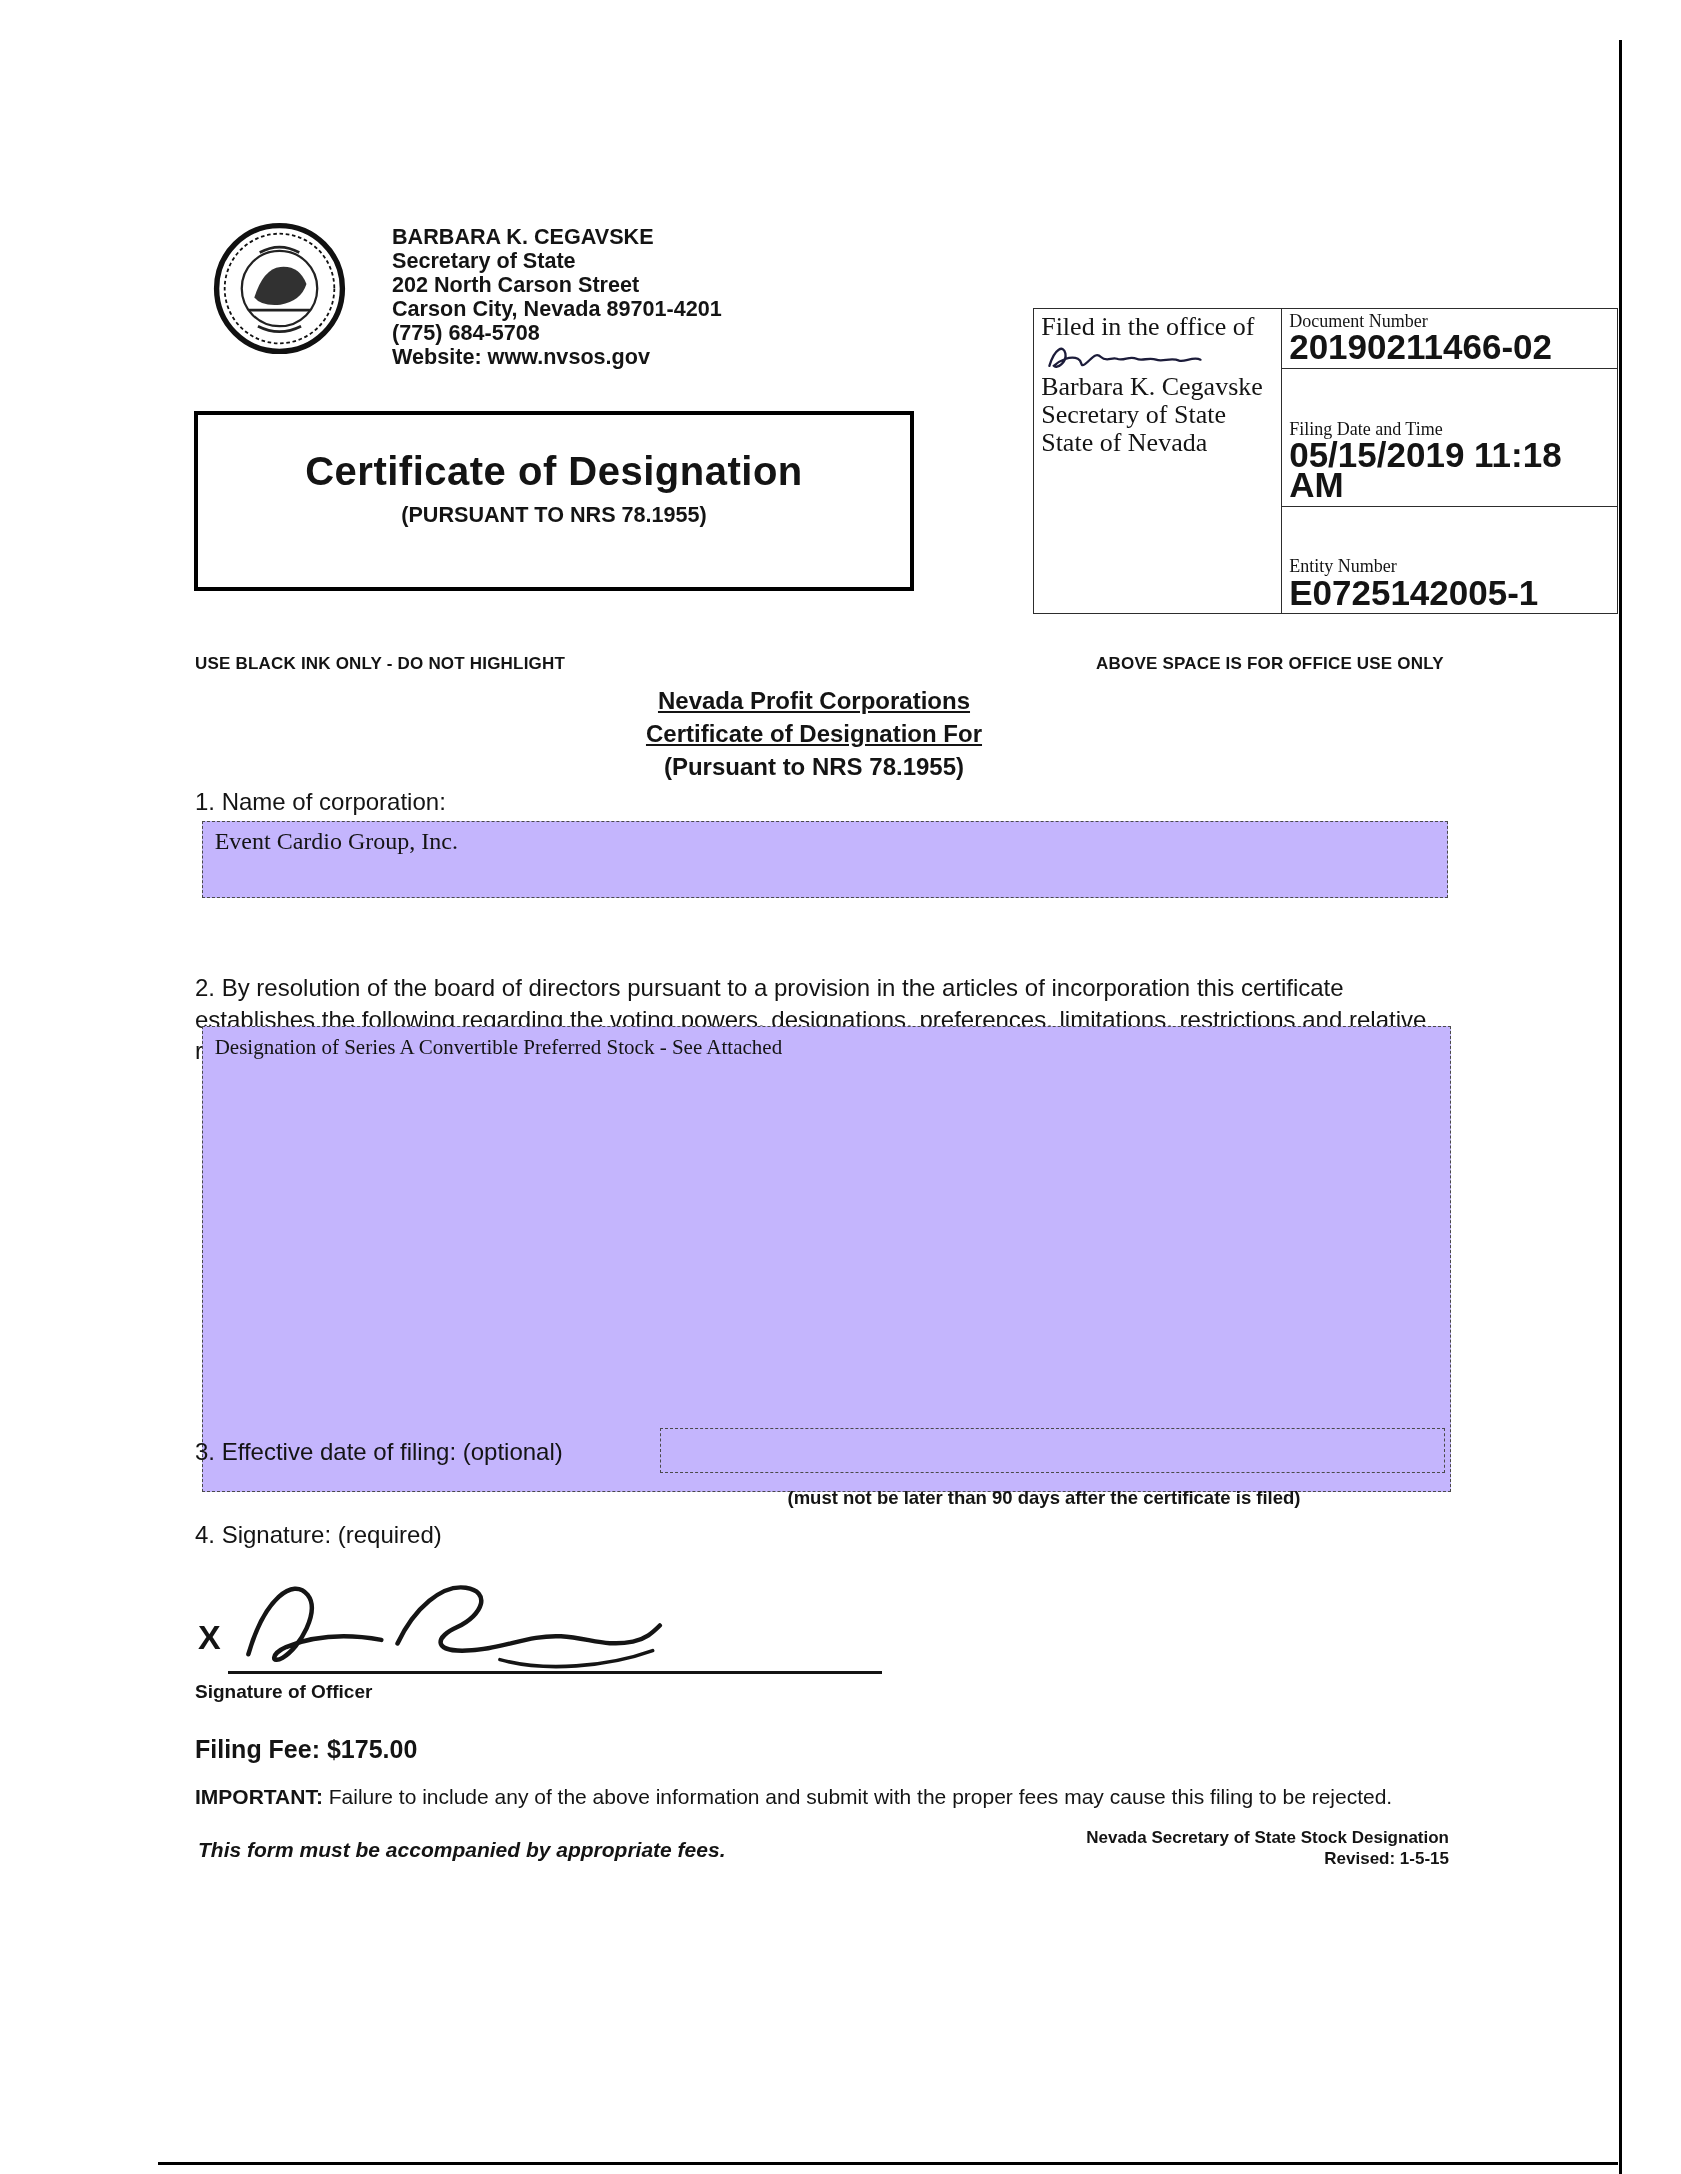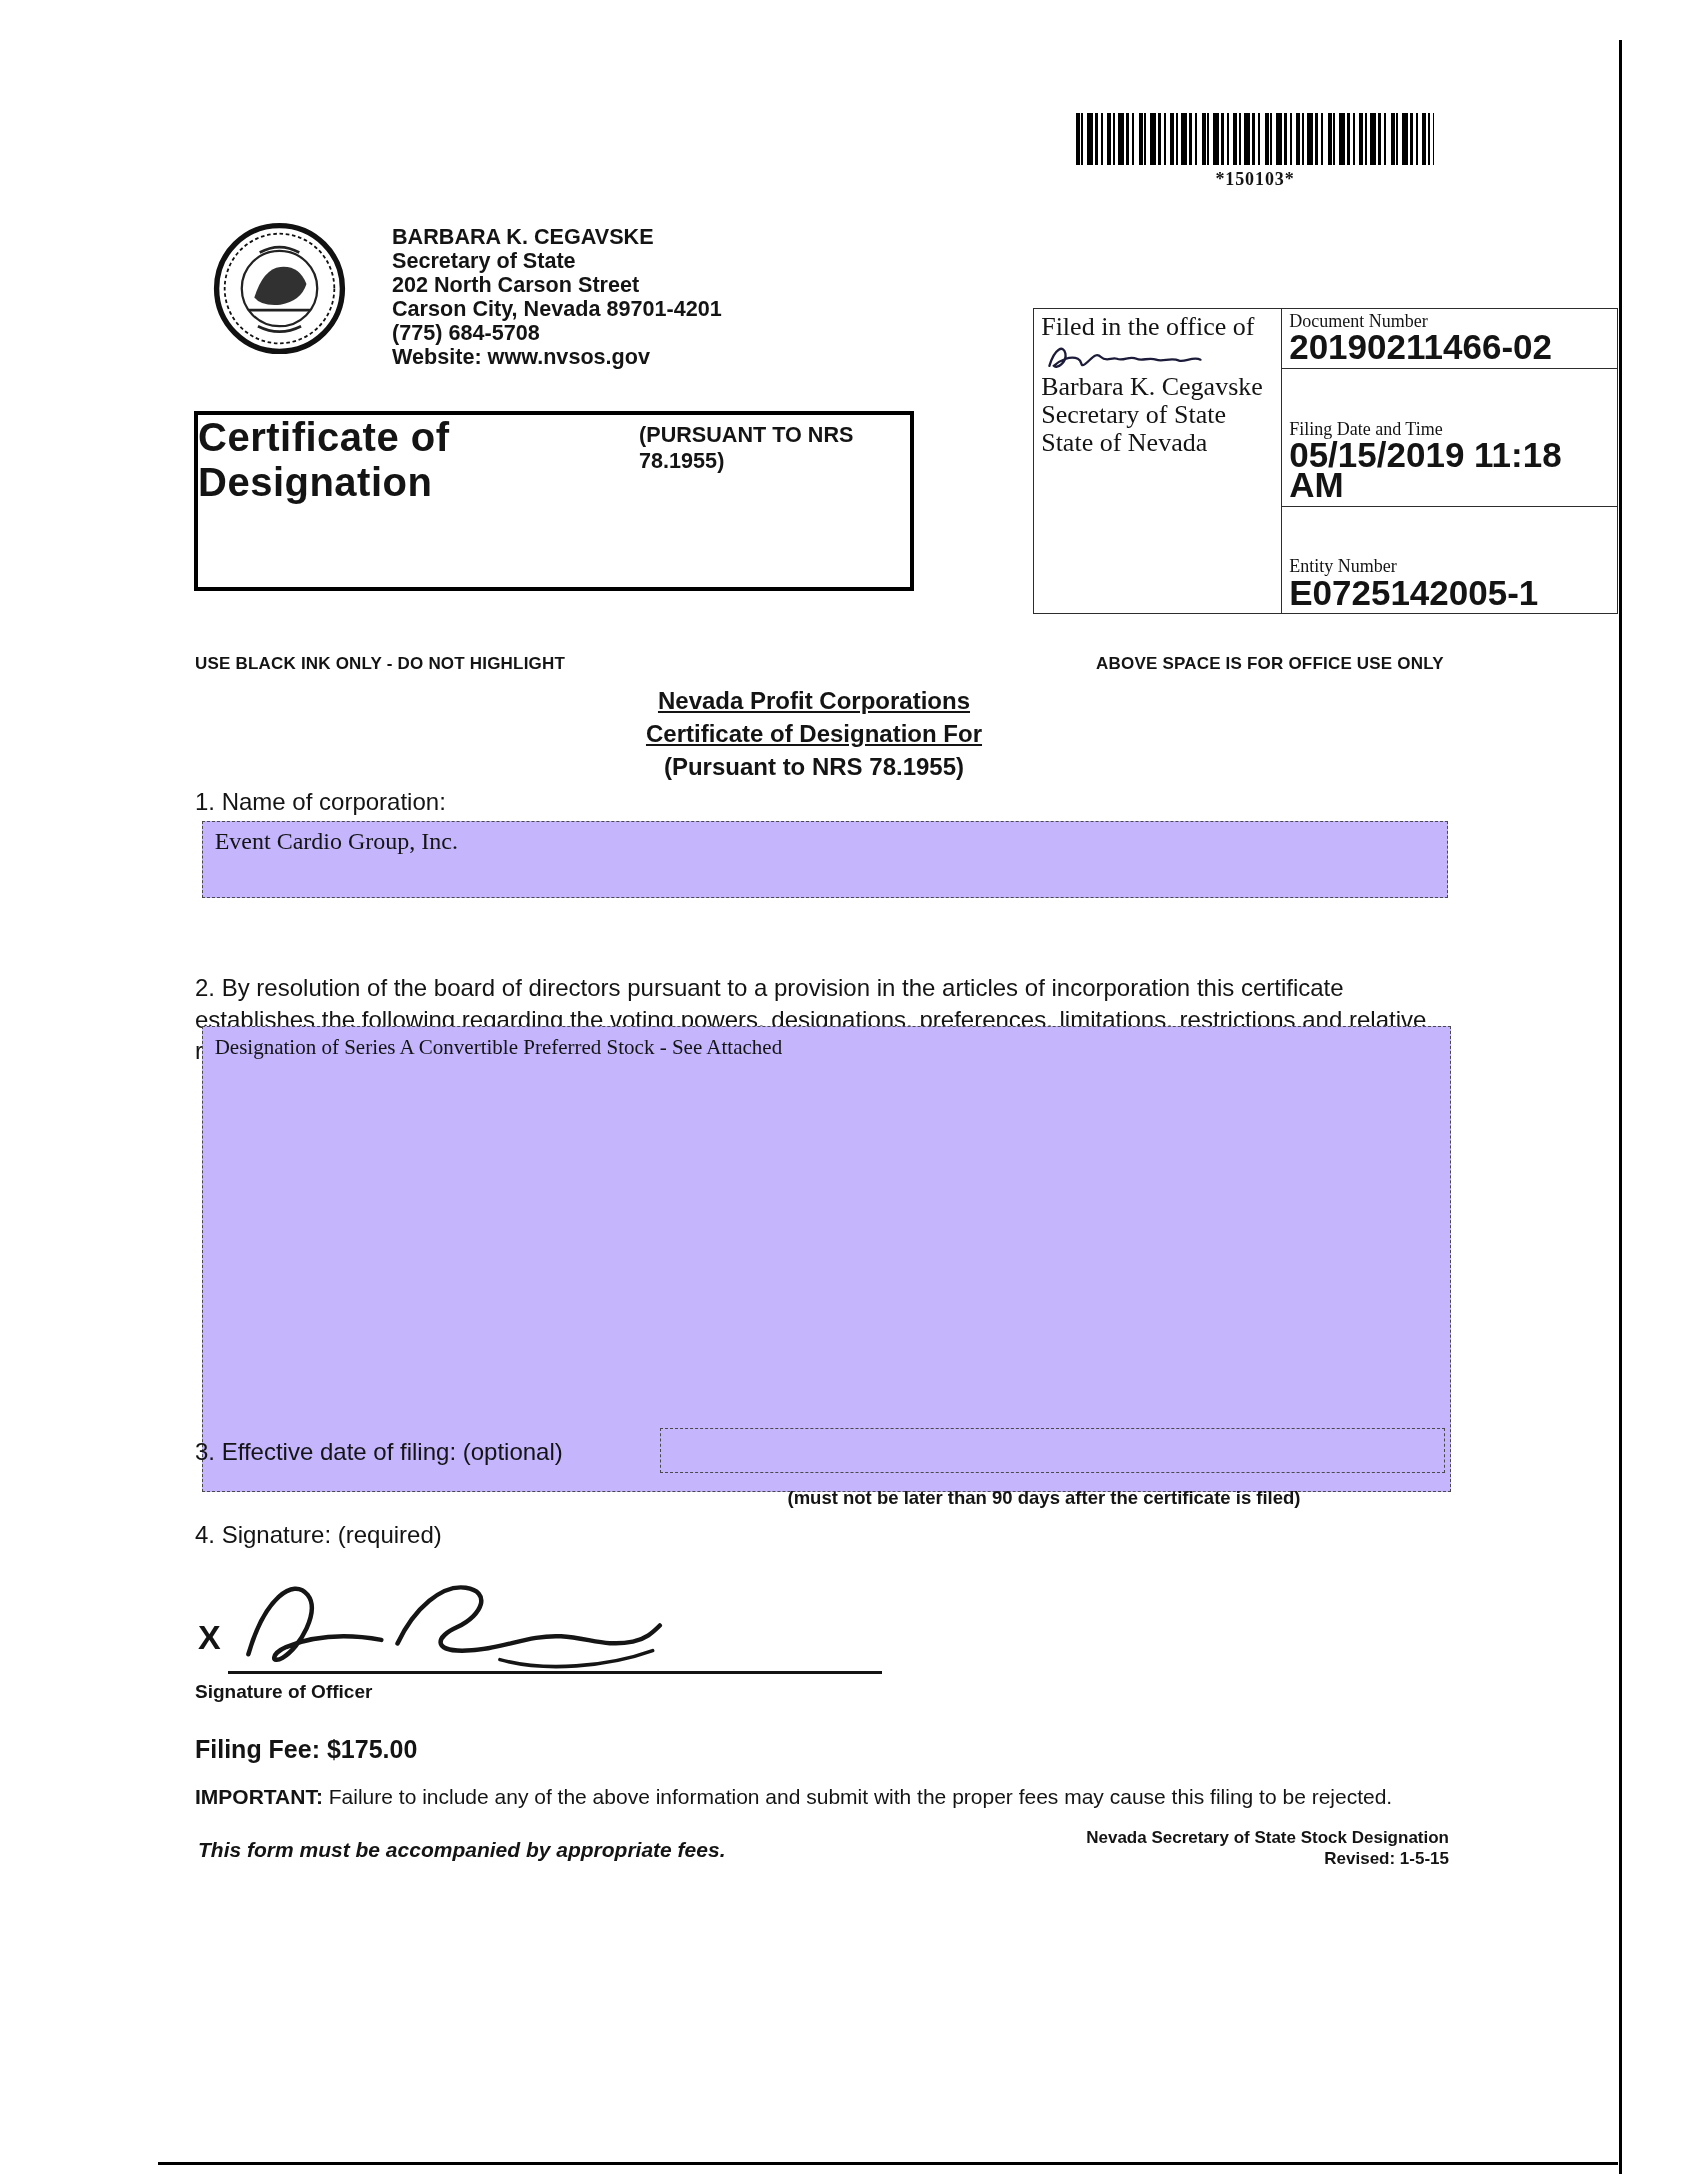--- a/index.html
+++ b/index.html
@@ -28,21 +28,21 @@
 
   
   .seal{left:213px;top:222px;width:133px;height:133px;}
   .letterhead{left:392px;top:225px;font-weight:bold;font-size:21.6px;line-height:24px;}
   .letterhead div{white-space:nowrap;}
 
   
   .title-box{
     left:194px;top:411px;width:720px;height:180px;
     border:4.5px solid #000;
-    display:flex;flex-direction:row;align-items:flex-start;justify-content:center;
+    display:flex;flex-direction:column;align-items:center;justify-content:center;
     padding-bottom:25px;
   }
   .title-box .title{font-size:40px;font-weight:bold;letter-spacing:0.5px;}
   .title-box .subtitle{font-size:21.6px;font-weight:bold;margin-top:7.2px;}
 
   
   .stamp{
     left:1033px;top:308px;width:585px;
     border:1.8px solid #2d2d2d;
     display:flex;
@@ -92,24 +92,20 @@
 
   
   .scan-vline{left:1619px;top:40px;width:2.7px;height:2135px;background:#000;}
   .scan-hline{left:158px;top:2162px;width:1460px;height:2.7px;background:#000;}
 </style>
 </head>
 <body>
 
 <div class="page">
 
-  <div class="abs barcode-wrap">
-    <div class="barcode-bars"></div>
-    <div class="barcode-number">*150103*</div>
-  </div>
 
   <div class="abs seal">
     <svg width="133" height="133" viewBox="0 0 148 148">
       <circle cx="74" cy="74" r="70" fill="none" stroke="#111" stroke-width="6"></circle>
       <circle cx="74" cy="74" r="61" fill="none" stroke="#111" stroke-width="2" stroke-dasharray="4 3"></circle>
       <circle cx="74" cy="74" r="42" fill="none" stroke="#222" stroke-width="2.5"></circle>
       <path d="M46 84 q10 -32 29 -34 q21 -2 29 19 q-6 19 -29 23 q-21 2 -29 -8 z" fill="#1b1b1b" opacity="0.9"></path>
       <path d="M40 98 h68" stroke="#222" stroke-width="3"></path>
       <path d="M52 34 q22 -12 44 0" stroke="#222" stroke-width="3" fill="none"></path>
       <path d="M50 116 q24 12 48 0" stroke="#222" stroke-width="3" fill="none"></path>

